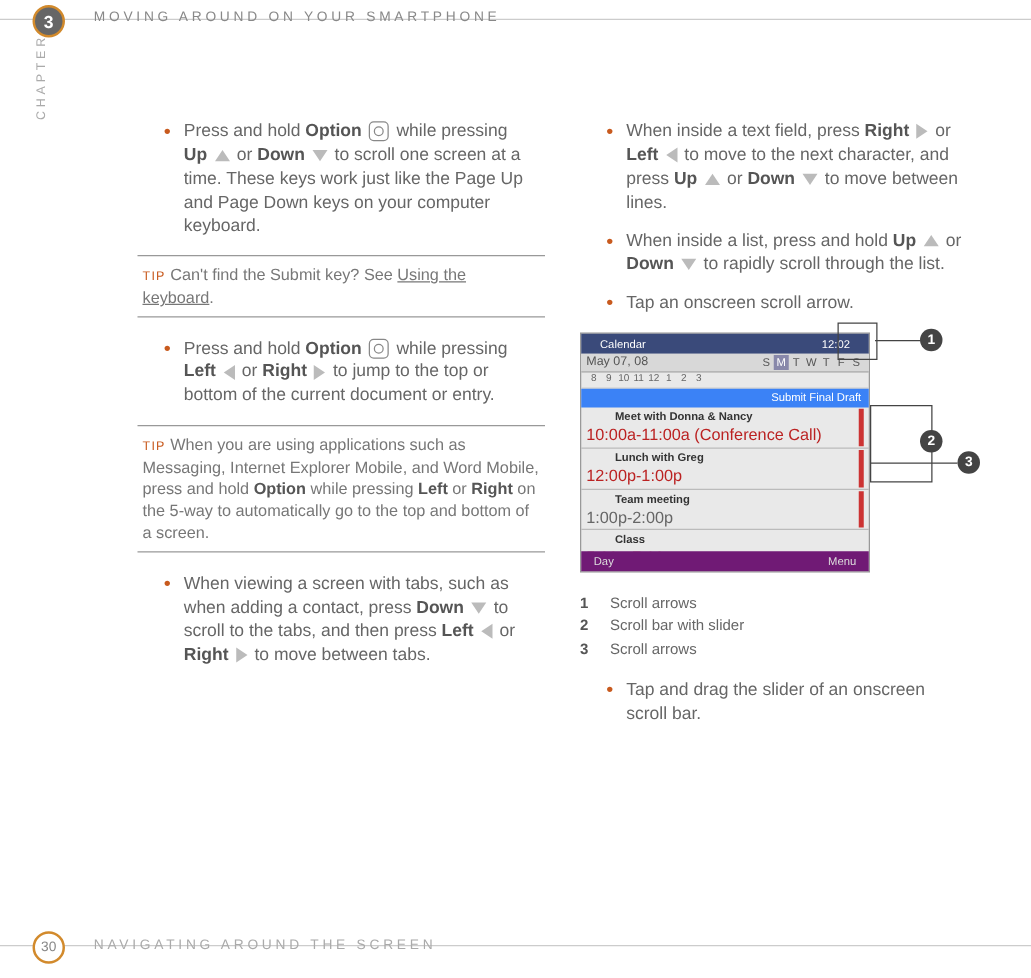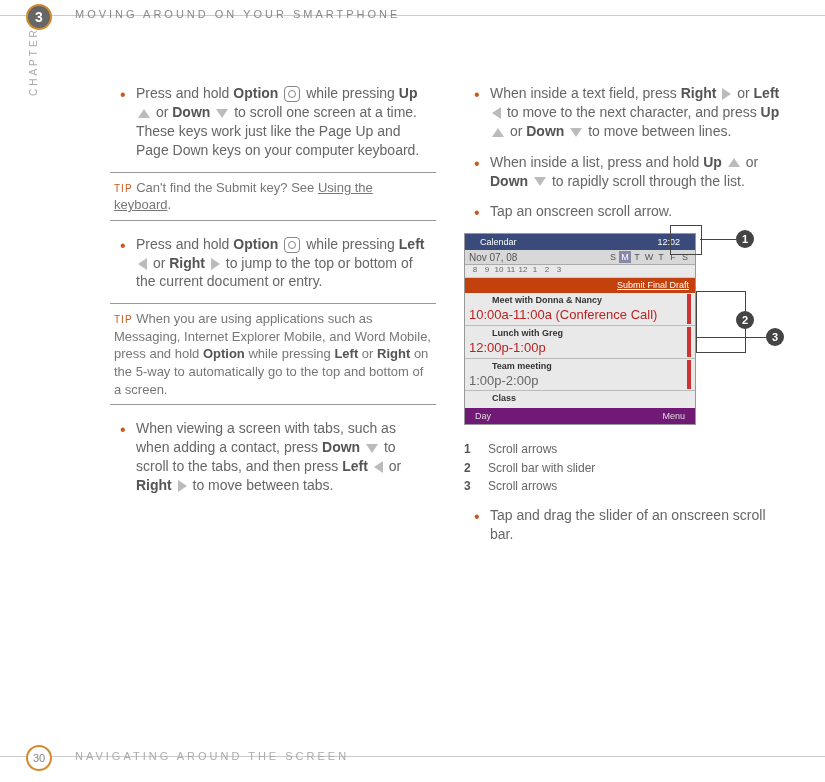--- a/index.html
+++ b/index.html
@@ -56,21 +56,21 @@
     left: 110px; top: 80px;
     width: 680px;
     display: flex;
     gap: 28px;
   }
   .col {
     width: 50%;
     font-size: 14px;
     line-height: 1.35;
   }
-  ul.bullet { list-style: none; padding: 0; margin: 4px; }
+  ul.bullet { list-style: none; padding: 0; margin: 15px; }
   ul.bullet > li {
     position: relative;
     padding-left: 22px;
     margin-bottom: 12px;
   }
   ul.bullet > li::before {
     content: "•";
     position: absolute;
     left: 6px; top: 0;
     color: #c85a1e;
@@ -117,21 +117,21 @@
   .dev-top {
     height: 16px; background: #3a4a7a; color: #fff;
     display: flex; align-items: center; padding: 0 15px;
     font-size: 9px; justify-content: space-between;
   }
   .dev-dayrow { height: 14px; background: #d8d8d8; border-bottom: 1px solid #aaa;
     display:flex; align-items:center; padding:0 4px; color:#555;}
   .dev-dayrow span.d { width: 12px; text-align:center; font-size:9px;}
   .dev-numrow { height: 12px; display:flex; padding:0 4px; border-bottom:1px solid #ccc; }
   .dev-numrow span { width:12px; text-align:center; font-size:8px; color:#666;}
-  .dev-submit { height:14px; background:#c2410c; color:#fff; text-align:right; padding:1px 6px 0 0; font-size:9px;text-decoration:underline;}
+  .dev-submit { height:14px; background:#3b82f6; color:#fff; text-align:right; padding:1px 6px 0 0; font-size:9px;}
   .dev-row { border-bottom: 1px solid #bbb; padding: 1px 4px; position: relative;}
   .dev-row .t1 { color:#333; font-weight:bold; font-size:9px;padding-left:23px;}
   .dev-row .t2 { font-size:13px;}
   .dev-row .bar { position:absolute; right:4px; top:1px; bottom:1px; width:4px; background:#c33;}
   .red { color:#b22; }
   .dev-bottom { position:absolute; bottom:0; left:0; right:0; height:16px; background:#701a75; color:#ddd;
     display:flex; justify-content:space-between; align-items:center; padding:0 10px; font-size:9px;}
   .callout-circle {
     position: absolute; width: 18px; height: 18px; border-radius: 50%;
     background: #444; color: #fff; font-weight: bold; font-size: 11px;
@@ -239,21 +239,21 @@
       <li><span>Tap an onscreen scroll arrow.</span></li>
     </ul>
 
     <div class="screenshot-wrap">
       <div class="device">
         <div class="dev-top">
           <span>Calendar</span>
           <span>12:02</span>
         </div>
         <div class="dev-dayrow">
-          <span style="flex:1">Nov 07, 08</span>
+          <span style="flex:1">May 07, 08</span>
           <span class="d">S</span>
           <span class="d" style="background:#88a;color:#fff">M</span>
           <span class="d">T</span>
           <span class="d">W</span>
           <span class="d">T</span>
           <span class="d">F</span>
           <span class="d">S</span>
         </div>
         <div class="dev-numrow">
           <span>8</span>

